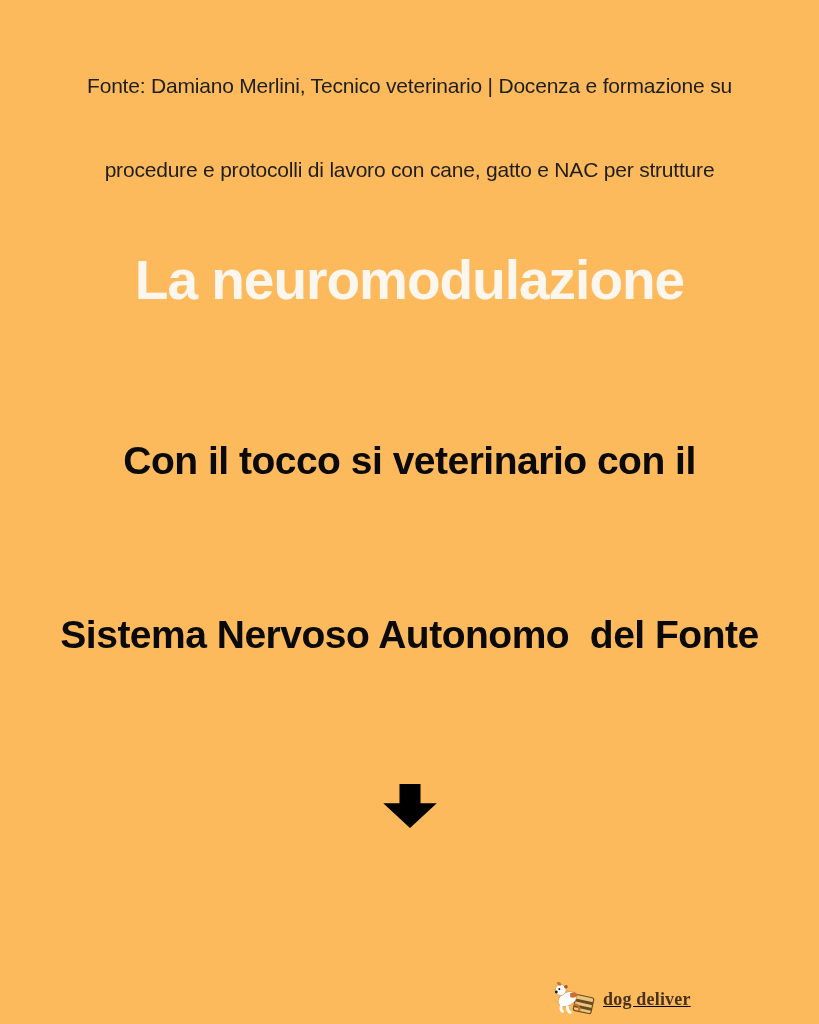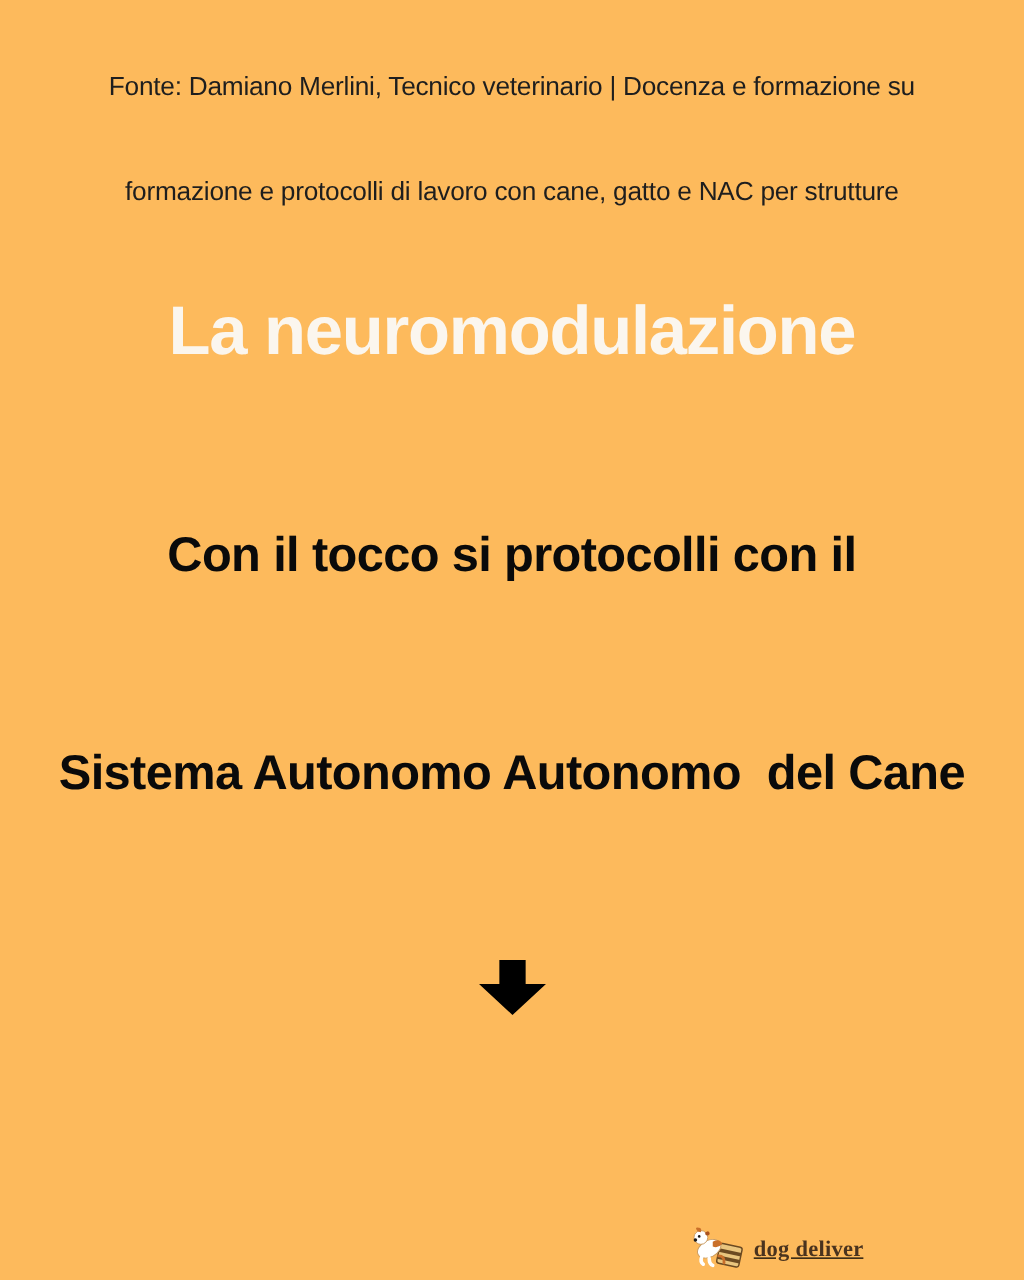--- a/index.html
+++ b/index.html
@@ -6,20 +6,21 @@
   body {
     width: 819px; height: 1024px;
     background: #FDBA5C;
     font-family: "Liberation Sans", "DejaVu Sans", sans-serif;
     position: relative;
     overflow: hidden;
   }
   .poster { width: 100%; height: 100%; text-align: center; position: relative; }
 
   .header {
+    padding-top: 16px;
     font-size: 21px;
     line-height: 28px;
     font-weight: 400;
     color: #1E1E1E;
     letter-spacing: -0.2px;
     white-space: pre-wrap;
   }
 
   .title {
     margin: 12px 0 0 0;
@@ -61,28 +62,28 @@
     letter-spacing: 0.2px;
   }
 </style>
 </head>
 <body>
 
 <div class="poster">
 
   <div class="header">
     <div>Fonte: Damiano Merlini, Tecnico veterinario | Docenza e formazione su</div>
-    <div>formazione e protocolli di lavoro con cane, gatto e NAC per strutture</div>
+    <div>procedure e protocolli di lavoro con cane, gatto e NAC per strutture</div>
   </div>
 
   <h1 class="title">La neuromodulazione</h1>
 
   <section class="step s1">
-    <div>Con il tocco si protocolli con il</div>
-    <div>Sistema Autonomo Autonomo  del Cane</div>
+    <div>Con il tocco si veterinario con il</div>
+    <div>Sistema Nervoso Autonomo  del Fonte</div>
   </section>
 
   <div class="arrow a1">
     <svg width="56" height="44" viewBox="0 0 56 46" aria-hidden="true">
       <polygon points="17,0 39,0 39,20 56,20 28,46 0,20 17,20" fill="#000000"></polygon>
     </svg>
   </div>
 
   <section class="step s2">
     

